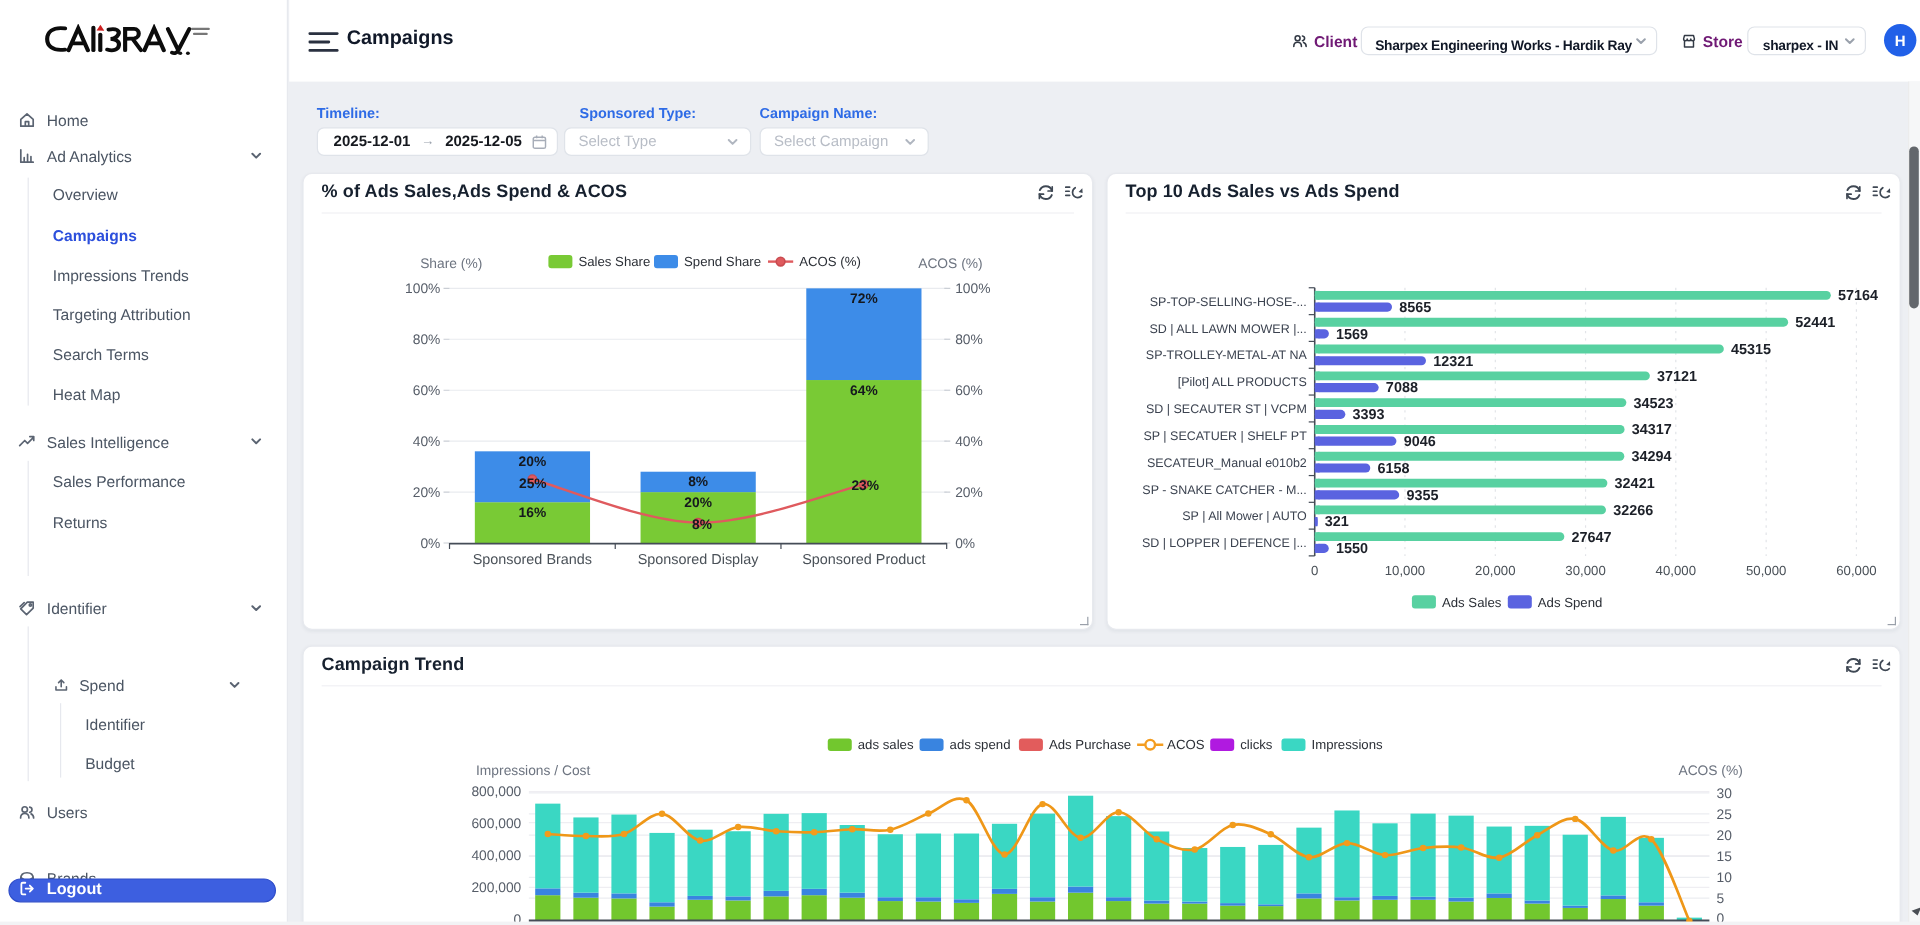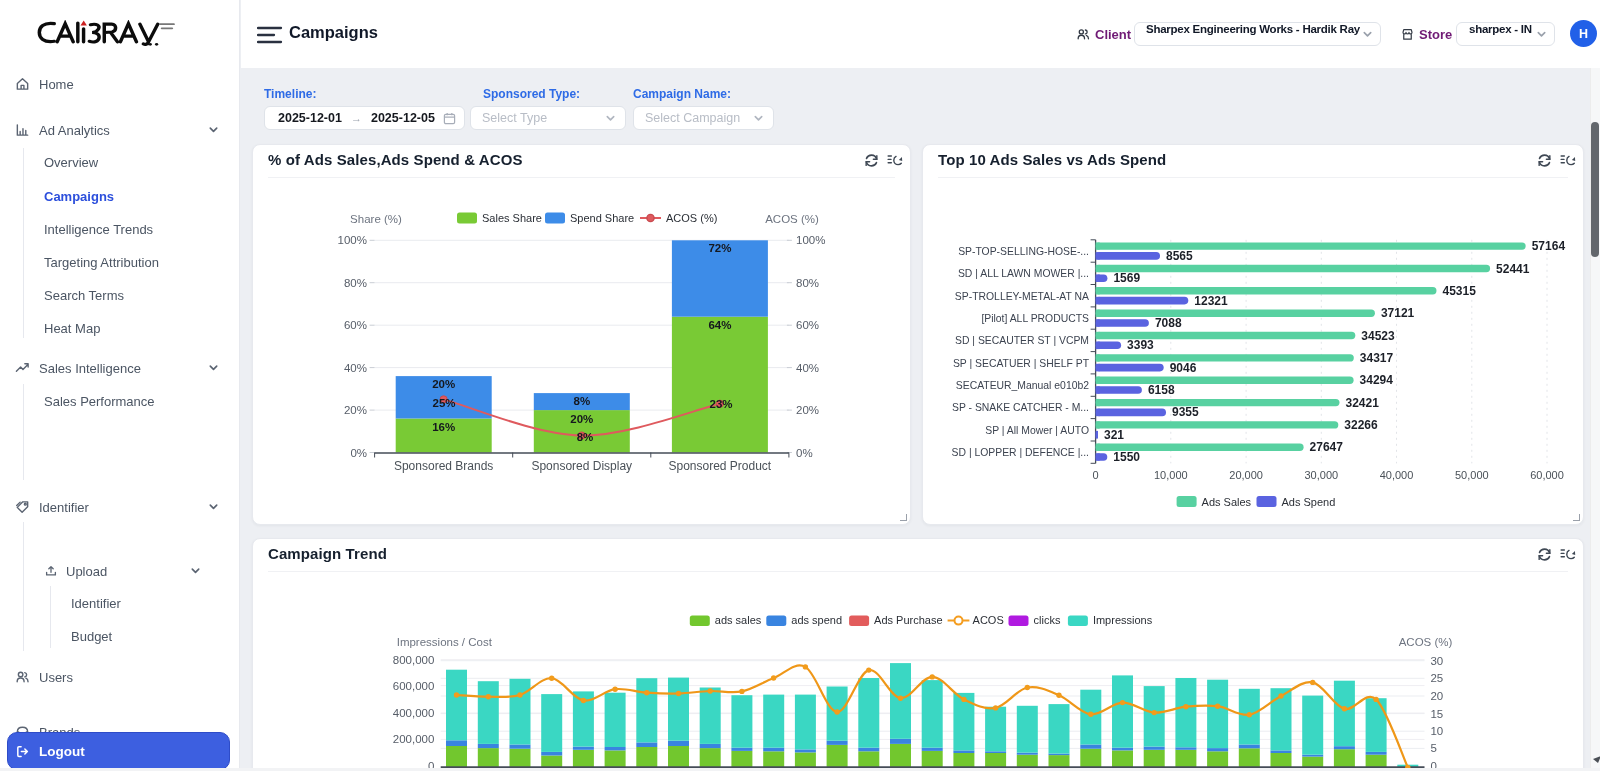--- a/index.html
+++ b/index.html
@@ -3,32 +3,32 @@
 *{margin:0;padding:0;box-sizing:border-box}
 html,body{width:1600px;height:771px;overflow:hidden;font-family:"Liberation Sans",sans-serif;background:#edeff3}
 .abs{position:absolute}
 #sidebar{position:absolute;left:0;top:0;width:240px;height:771px;background:#fff;border-right:1px solid #e7e9ee;z-index:5}
 .nav-item{position:absolute;left:0;width:240px;height:24px;display:flex;align-items:center;color:#4b5563;font-size:13px;font-weight:500}
 .nav-item .ic{position:absolute;left:15px;top:50%;transform:translateY(-50%)}
 .nav-item .lbl{position:absolute;left:39px;white-space:nowrap}
 .nav-item .chev{position:absolute;left:208px;top:50%;transform:translateY(-50%)}
 .active{color:#2c4fdc;font-weight:600}
 .vline{position:absolute;width:1px;background:#e6e8ee}
-#logoutbtn{position:absolute;left:7px;top:732px;width:223px;height:38px;background:#3d5fe0;border:1.5px solid #2e4cc8;border-radius:10px;display:flex;align-items:center;color:#fff;font-size:13.5px;font-weight:600}
+#logoutbtn{position:absolute;left:7px;top:732px;width:223px;height:20px;background:#3d5fe0;border:1.5px solid #2e4cc8;border-radius:10px;display:flex;color:#fff;font-size:13.5px;font-weight:600}
 #header{position:absolute;left:241px;top:0;width:1359px;height:68px;background:#fff;z-index:4}
 #main{position:absolute;left:241px;top:68px;width:1359px;height:703px;background:#edeff3}
 .card{position:absolute;background:#fff;border:1px solid #e7e9ee;border-radius:8px;box-shadow:0 1px 3px rgba(20,30,60,.05)}
 .card h3{position:absolute;left:15px;top:6px;font-size:15px;font-weight:700;color:#16202e;letter-spacing:.1px}
 .card .divider{position:absolute;left:15px;right:15px;top:32px;height:1px;background:#f0f1f4}
 .cardicons{position:absolute;top:8px;display:flex;gap:8px;color:#3f4854}
 .flabel{position:absolute;font-size:12px;font-weight:700;color:#2e6be6}
 .fbox{position:absolute;top:106px;height:24px;background:#fff;border:1px solid #dfe3e9;border-radius:6px;display:flex;align-items:center;font-size:12.5px}
 .ph{color:#b8bdc6}
 .seltxt{padding-left:11px}
-.hsel{position:absolute;top:22px;height:24px;background:#fff;border:1px solid #dfe3e9;border-radius:6px;display:flex;align-items:flex-start;font-size:11.5px;font-weight:700;color:#111827;letter-spacing:-0.25px}
+.hsel{position:absolute;top:22px;height:24px;background:#fff;border:1px solid #dfe3e9;border-radius:6px;display:flex;align-items:flex-end;font-size:11.5px;font-weight:700;color:#111827;letter-spacing:-0.25px}
 .hlbl{position:absolute;top:27px;font-size:13px;font-weight:600;color:#701a75}
 #scrolltrack{position:absolute;left:1590px;top:68px;width:10px;height:703px;background:#f6f7f8;border-left:1px solid #ececec;z-index:8}
 #scrollthumb{position:absolute;left:1591px;top:122px;width:8px;height:135px;background:#63676c;border-radius:4px;z-index:9}
 svg{display:block}
 text{font-family:"Liberation Sans",sans-serif}
 </style>
 </head><body>
 <div id="main"></div>
 <div id="header"></div>
 <div class="abs" style="left:241px;top:0;width:1359px;height:68px;z-index:6">
@@ -119,21 +119,21 @@
         <line x1="108.5" y1="8" x2="117.5" y2="8"></line>
 </g>
 <path d="M40.6 0.6 L43.4 5.4 L37.8 5.2 Z" fill="#cc1f1f"></path>
 <circle cx="98.5" cy="23.4" r="1.4" fill="#111"></circle>
       <circle cx="104" cy="23.4" r="1.4" fill="#111"></circle>
 </svg>
     <div class="vline" style="left:23px;top:148px;height:190px"></div>
     <div class="vline" style="left:23px;top:384px;height:96px"></div>
     <div class="vline" style="left:23px;top:522px;height:129px"></div>
     <div class="vline" style="left:50px;top:586px;height:62px"></div>
-    <div class="nav-item" style="top:72px;">
+    <div class="nav-item" style="top:88px;">
       <span class="ic">
         <svg width="15" height="15" viewBox="0 0 16 16" stroke="#5b6472" stroke-width="1.5" stroke-linecap="round" stroke-linejoin="round" fill="none">
           <path d="M2.5 7.5 L8 2.5 L13.5 7.5 V13.5 H2.5 Z M6.5 13.5 V9.5 h3 v4" fill="none"></path>
         </svg>
       </span>
       <span class="lbl" style="">Home</span>
     </div>
     <div class="nav-item" style="top:118px;">
       <span class="ic">
         <svg width="15" height="15" viewBox="0 0 16 16" stroke="#5b6472" stroke-width="1.5" stroke-linecap="round" stroke-linejoin="round" fill="none">
@@ -147,21 +147,21 @@
         </svg>
       </span>
     </div>
     <div class="nav-item" style="top:150px;">
       <span class="lbl" style="left:44px;">Overview</span>
     </div>
     <div class="nav-item active" style="top:184px;">
       <span class="lbl" style="left:44px;">Campaigns</span>
     </div>
     <div class="nav-item" style="top:217px;">
-      <span class="lbl" style="left:44px;">Intelligence Trends</span>
+      <span class="lbl" style="left:44px;">Impressions Trends</span>
     </div>
     <div class="nav-item" style="top:250px;">
       <span class="lbl" style="left:44px;">Targeting Attribution</span>
     </div>
     <div class="nav-item" style="top:283px;">
       <span class="lbl" style="left:44px;text-align:right;">Search Terms</span>
     </div>
     <div class="nav-item" style="top:316px;">
       <span class="lbl" style="left:44px;">Heat Map</span>
     </div>
@@ -173,20 +173,23 @@
       </span>
       <span class="lbl" style="">Sales Intelligence</span>
       <span class="chev" style="left:208px">
         <svg width="11" height="11" viewBox="0 0 12 12" fill="none">
           <path d="M2.5 4 L6 7.5 L9.5 4" stroke="#5b6472" stroke-width="1.8" stroke-linecap="round" stroke-linejoin="round"></path>
         </svg>
       </span>
     </div>
     <div class="nav-item" style="top:389px;">
       <span class="lbl" style="left:44px;">Sales Performance</span>
+    </div>
+    <div class="nav-item" style="top:423px;">
+      <span class="lbl" style="left:44px;">Returns</span>
     </div>
     <div class="nav-item" style="top:495px;">
       <span class="ic">
         <svg width="15" height="15" viewBox="0 0 16 16" stroke="#5b6472" stroke-width="1.5" stroke-linecap="round" stroke-linejoin="round" fill="none">
           <path d="M8.3 2.5 H13.5 V7.7 L7.6 13.6 L2.4 8.4 Z" fill="none"></path>
           <circle cx="11" cy="5" r="1" fill="none"></circle>
           <path d="M5.5 2.8 L1.8 6.5" fill="none"></path>
         </svg>
       </span>
       <span class="lbl" style="">Identifier</span>
@@ -195,21 +198,21 @@
           <path d="M2.5 4 L6 7.5 L9.5 4" stroke="#5b6472" stroke-width="1.8" stroke-linecap="round" stroke-linejoin="round"></path>
         </svg>
       </span>
     </div>
     <div class="nav-item" style="top:559px;">
       <span class="ic" style="left:44px">
         <svg width="14" height="14" viewBox="0 0 16 16" stroke="#5b6472" stroke-width="1.5" stroke-linecap="round" stroke-linejoin="round" fill="none">
           <path d="M3 9.5 V12.5 H13 V9.5 M8 9.5 V3.2 M5.5 5.5 L8 3 L10.5 5.5" fill="none"></path>
         </svg>
       </span>
-      <span class="lbl" style="left:66px;">Upload</span>
+      <span class="lbl" style="left:66px;">Spend</span>
       <span class="chev" style="left:190px">
         <svg width="11" height="11" viewBox="0 0 12 12" fill="none">
           <path d="M2.5 4 L6 7.5 L9.5 4" stroke="#5b6472" stroke-width="1.8" stroke-linecap="round" stroke-linejoin="round"></path>
         </svg>
       </span>
     </div>
     <div class="nav-item" style="top:591px;">
       <span class="lbl" style="left:71px;">Identifier</span>
     </div>
     <div class="nav-item" style="top:624px;">

